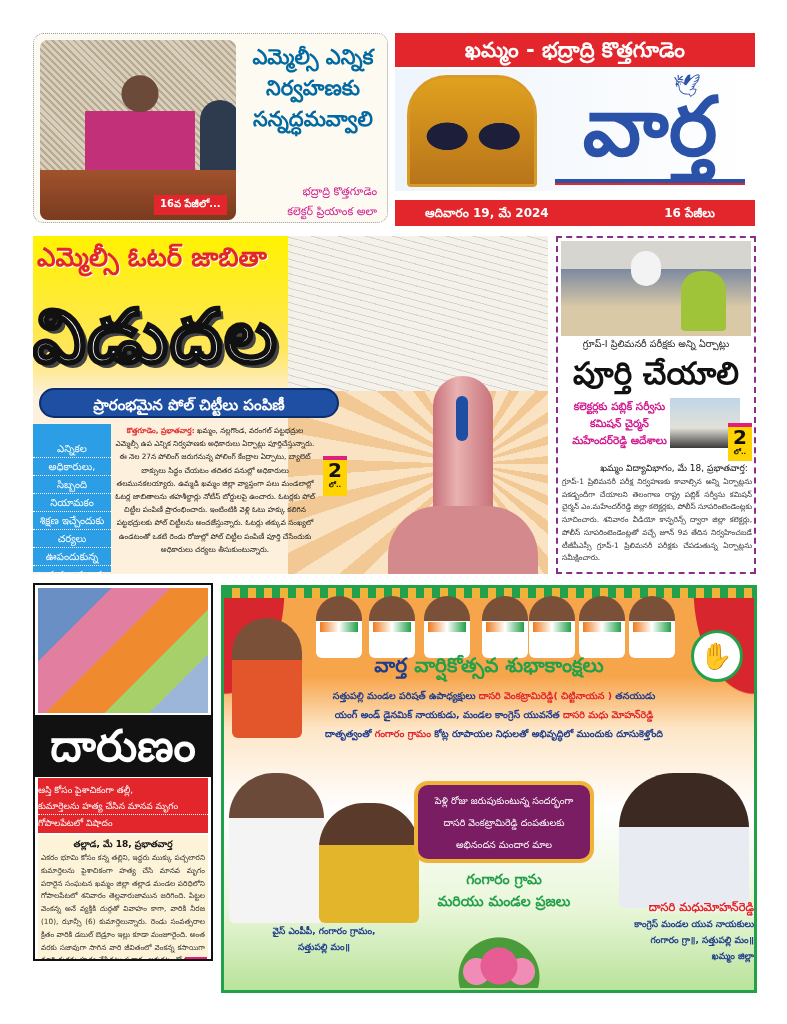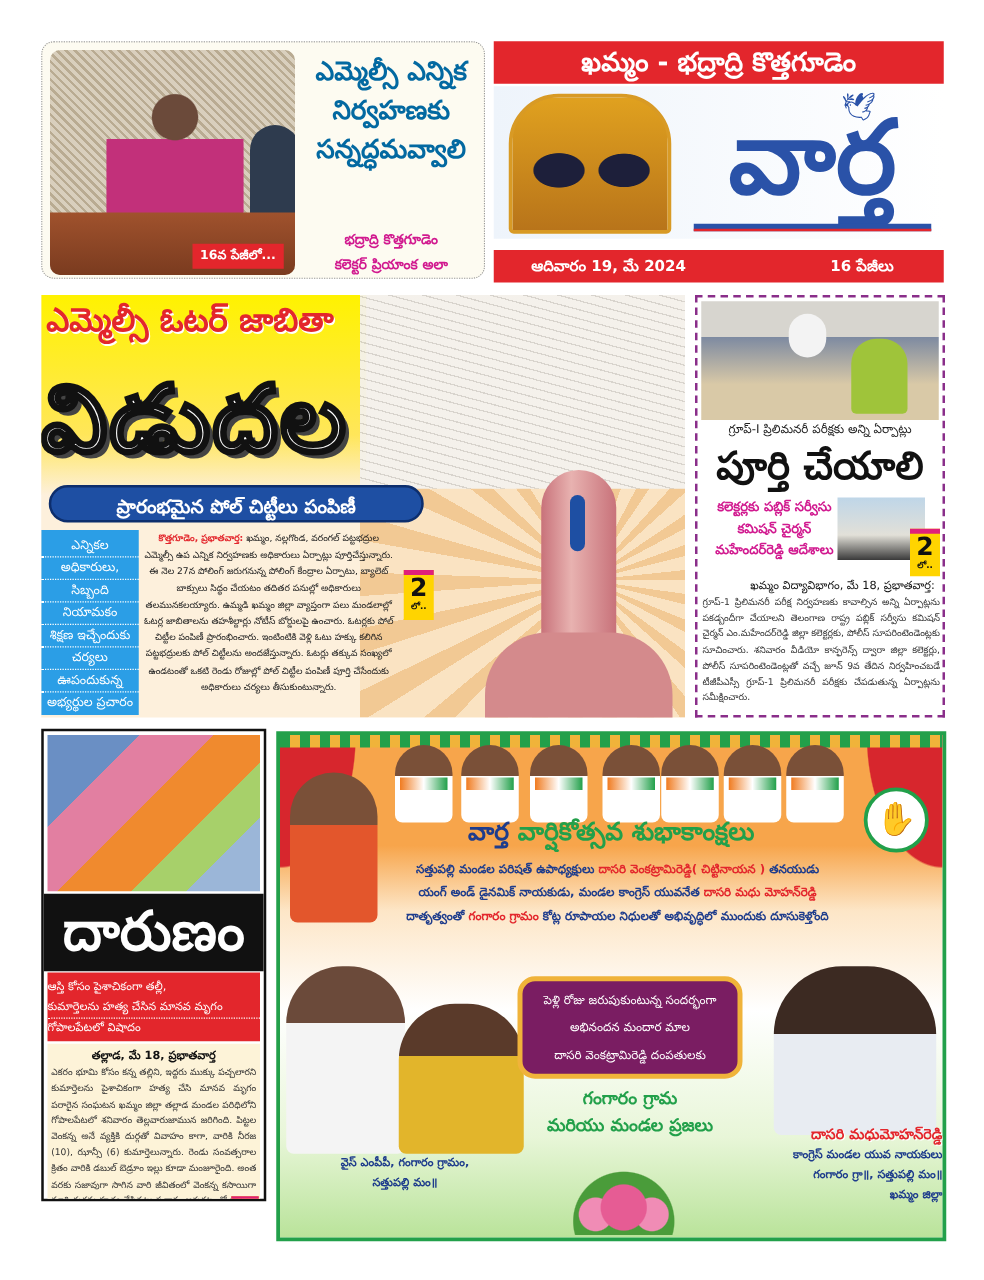--- a/index.html
+++ b/index.html
@@ -6,40 +6,40 @@
 body{width:787px;height:1024px;background:#fff;font-family:"DejaVu Sans",sans-serif;position:relative;overflow:hidden;color:#111}
 .abs{position:absolute}
 
 #teaser{left:33px;top:33px;width:355px;height:190px;border:1px dotted #999;border-radius:10px;background:#fdfbf1;overflow:hidden}
 #teaser .photo{left:6px;top:6px;width:196px;height:180px;border-radius:8px;overflow:hidden;background:repeating-linear-gradient(45deg,#b9ab92 0 2px,#d9cfbd 2px 5px)}
 #teaser .photo .desk{left:0;bottom:0;width:100%;height:50px;background:linear-gradient(#a0522d,#7a3b1f)}
 #teaser .photo .person{left:45px;top:25px;width:110px;height:115px;border-radius:50px 50px 10px 10px;background:radial-gradient(circle at 50% 25%,#6b4a3a 0 18px,transparent 19px),linear-gradient(180deg,transparent 40%,#c2307a 40%)}
 #teaser .photo .side-person{left:160px;top:60px;width:40px;height:80px;border-radius:20px 20px 4px 4px;background:#2e3b4e}
 #teaser .tag{left:120px;top:161px;background:#e3262c;color:#fff;font-size:10px;padding:3px 6px;font-weight:bold}
 #teaser .head{left:205px;top:8px;width:148px;text-align:center;font-size:21px;font-weight:bold;line-height:31px;color:#0369a1}
-#teaser .sub{left:205px;top:148px;width:148px;text-align:center;font-size:11px;color:#d1198f;font-weight:bold;line-height:20px}
+#teaser .sub{left:195px;top:148px;width:148px;text-align:right;font-size:11px;color:#d1198f;font-weight:normal;line-height:20px}
 
 #mast{left:395px;top:33px;width:360px;height:195px}
 #mast .region{left:0;top:0;width:360px;height:34px;background:#e3262c;color:#fff;font-weight:bold;font-size:21px;text-align:center;line-height:34px}
 #mast .logoarea{left:0;top:36px;width:360px;height:122px;background:linear-gradient(90deg,#eef4fb,#fff)}
 #mast .deity{left:12px;top:6px;width:130px;height:112px;border-radius:40px 40px 4px 4px;background:radial-gradient(ellipse at 30% 55%,#1d1f3a 0 20px,transparent 21px),radial-gradient(ellipse at 72% 55%,#1d1f3a 0 20px,transparent 21px),linear-gradient(#e0a11f,#b8741a);border:3px solid #d89a25}
 #mast .logo{left:160px;top:8px;width:190px;height:100px;color:#2a52a8;font-size:82px;font-weight:bold;text-align:center;line-height:100px}
 #mast .bird{left:278px;top:4px;font-size:22px;color:#2a52a8}
 #mast .rule{left:160px;top:110px;width:190px;height:6px;background:#2a52a8;border-bottom:2px solid #e3262c}
 #mast .dateline{left:0;top:167px;width:360px;height:26px;background:#e3262c;color:#fff;font-weight:bold;font-size:12px;line-height:26px}
 #mast .date{left:30px;top:0}
 #mast .pages{right:40px;top:0}
 
 #main{left:33px;top:236px;width:515px;height:338px;background:#fdf0dc;overflow:hidden}
 #main .yellow{left:0;top:0;width:260px;height:160px;background:linear-gradient(#fff200,#ffe65a 70%,#fdf0dc)}
 #main .papers{left:255px;top:0;width:260px;height:160px;background:repeating-linear-gradient(15deg,#f4f1ec 0 6px,#d6d2cc 6px 7px);opacity:.95}
 #main .pretitle{left:4px;top:6px;font-size:26px;font-weight:bold;color:#e3262c;text-shadow:1px 1px 0 #fff}
 #main .bigtitle{left:0;top:55px;width:310px;font-size:74px;font-weight:bold;color:#fff;-webkit-text-stroke:3px #111;text-shadow:4px 4px 0 #444;letter-spacing:2px;line-height:90px}
 #main .pill{left:6px;top:152px;width:300px;height:30px;border-radius:15px;background:#1e4fa3;color:#fff;font-size:15px;font-weight:bold;text-align:center;line-height:30px;border:2px solid #0d2e6d}
-#main .side{left:0;top:188px;width:78px;height:148px;background:#2b9ee6;color:#fff;font-size:10px;text-align:center;padding-top:4px}
+#main .side{left:0;top:188px;width:78px;height:148px;background:#2b9ee6;color:#fff;font-size:10px;text-align:center;padding-top:16px}
 #main .side div{line-height:17px;border-bottom:1px dotted #fff}
 #main .side div:last-child{border:none}
 #main .body{left:82px;top:188px;width:200px;font-size:7.3px;line-height:13.2px;text-align:center;color:#222}
 #main .body .loc{color:#e3262c;font-weight:bold}
 #main .finger{left:400px;top:140px;width:60px;height:195px;border-radius:30px 30px 10px 10px;background:linear-gradient(90deg,#c8727a,#e8b2b0 40%,#c8727a)}
 #main .hand{left:355px;top:270px;width:150px;height:70px;border-radius:50px 50px 0 0;background:#d48a8c}
 #main .ink{left:423px;top:160px;width:12px;height:45px;background:#1e4fa3;border-radius:6px}
 #main .rays{left:255px;top:155px;width:260px;height:183px;background:repeating-conic-gradient(from 0deg at 70% 40%,#f2c994 0 6deg,#fae3c2 6deg 14deg)}
 .badge{background:#ffd400;border-top:4px solid #e0207a;text-align:center;font-weight:bold;font-size:20px;line-height:20px;color:#111}
 .badge small{display:block;font-size:7px;line-height:10px}
@@ -216,22 +216,22 @@
     <div><span>యంగ్ అండ్ డైనమిక్ నాయకుడు, మండల కాంగ్రెస్ యువనేత </span><span class="r">దాసరి మధు మోహన్‌రెడ్డి</span><span></span></div>
     <div><span>దాతృత్వంతో </span><span class="r">గంగారం గ్రామం</span><span> కోట్ల రూపాయల నిధులతో అభివృద్ధిలో ముందుకు దూసుకెళ్తోంది</span></div>
   </div>
   <div class="couple abs">
     <div class="man abs"></div>
     <div class="woman abs"></div>
   </div>
   <div class="son abs"></div>
   <div class="plaque abs">
     <div>పెళ్లి రోజు జరుపుకుంటున్న సందర్భంగా</div>
+    <div>దాసరి వెంకట్రామిరెడ్డి దంపతులకు</div>
     <div>అభినందన మందార మాల</div>
-    <div>దాసరి వెంకట్రామిరెడ్డి దంపతులకు</div>
   </div>
   <div class="village abs">
     <div>గంగారం గ్రామ</div>
     <div>మరియు మండల ప్రజలు</div>
   </div>
   <div class="capL abs">
     <div class="role">వైస్ ఎంపీపీ, గంగారం గ్రామం,</div>
     <div class="role">సత్తుపల్లి మం॥</div>
   </div>
   <div class="flower abs"></div>

